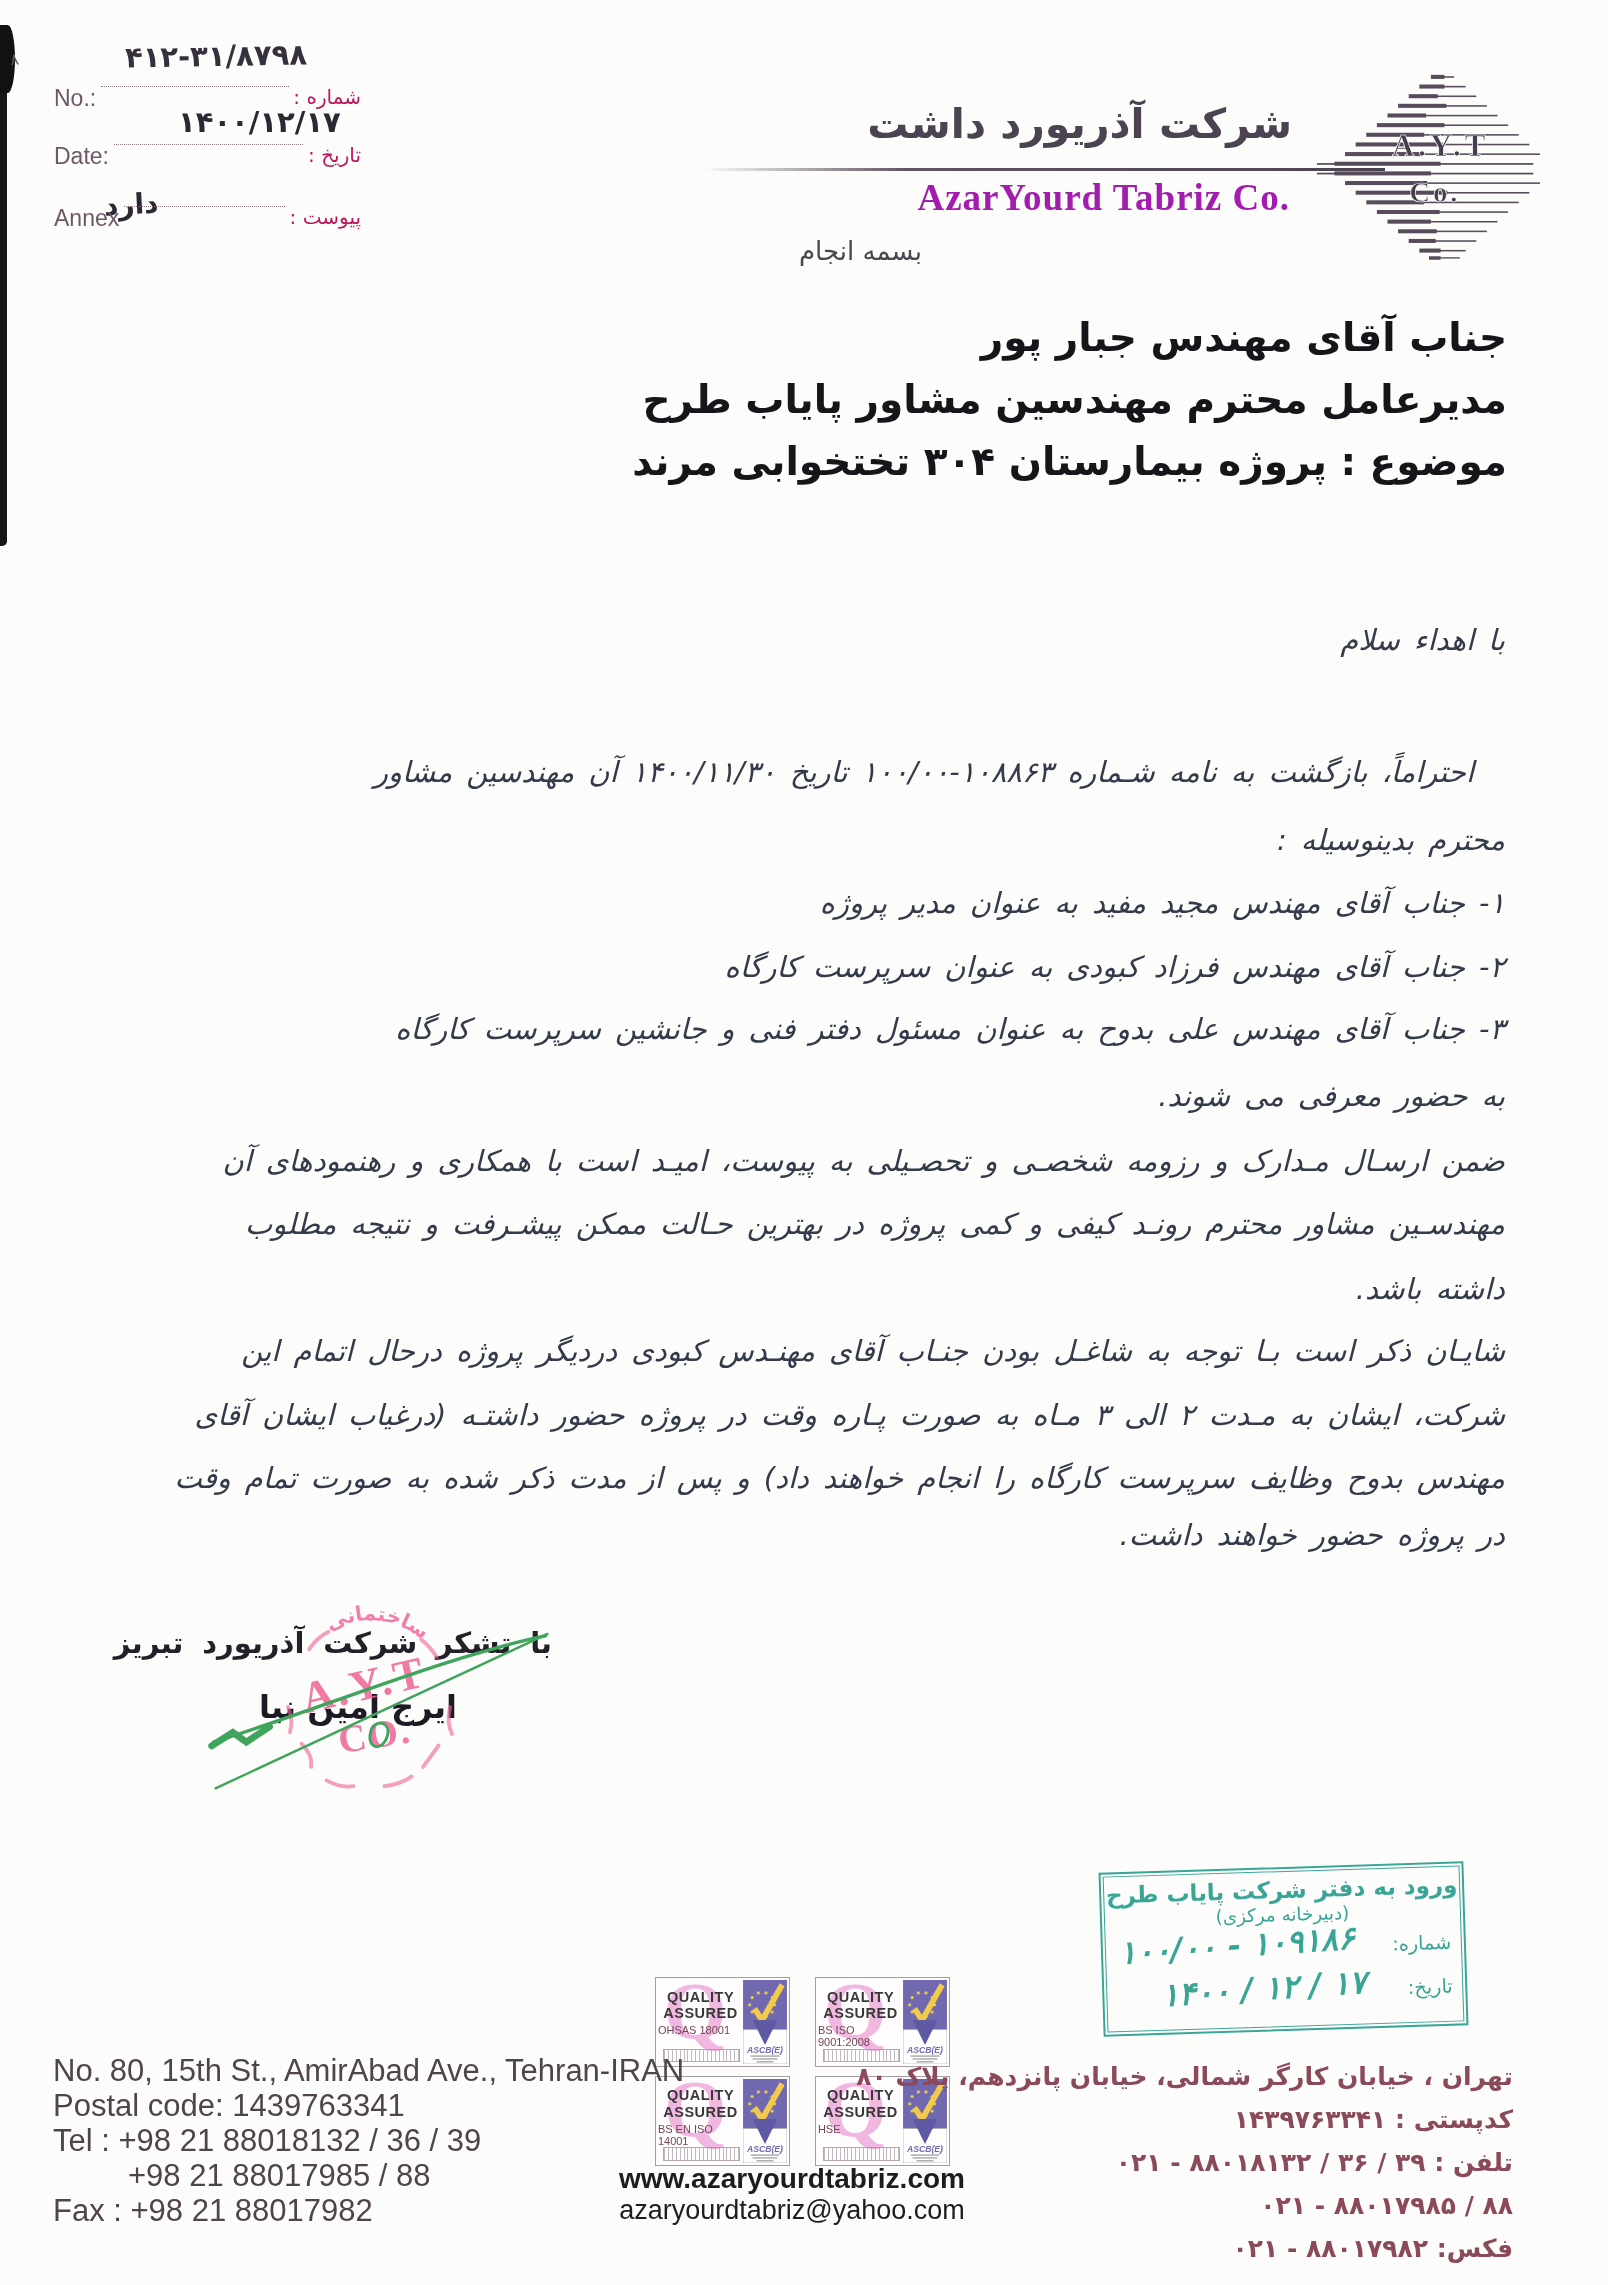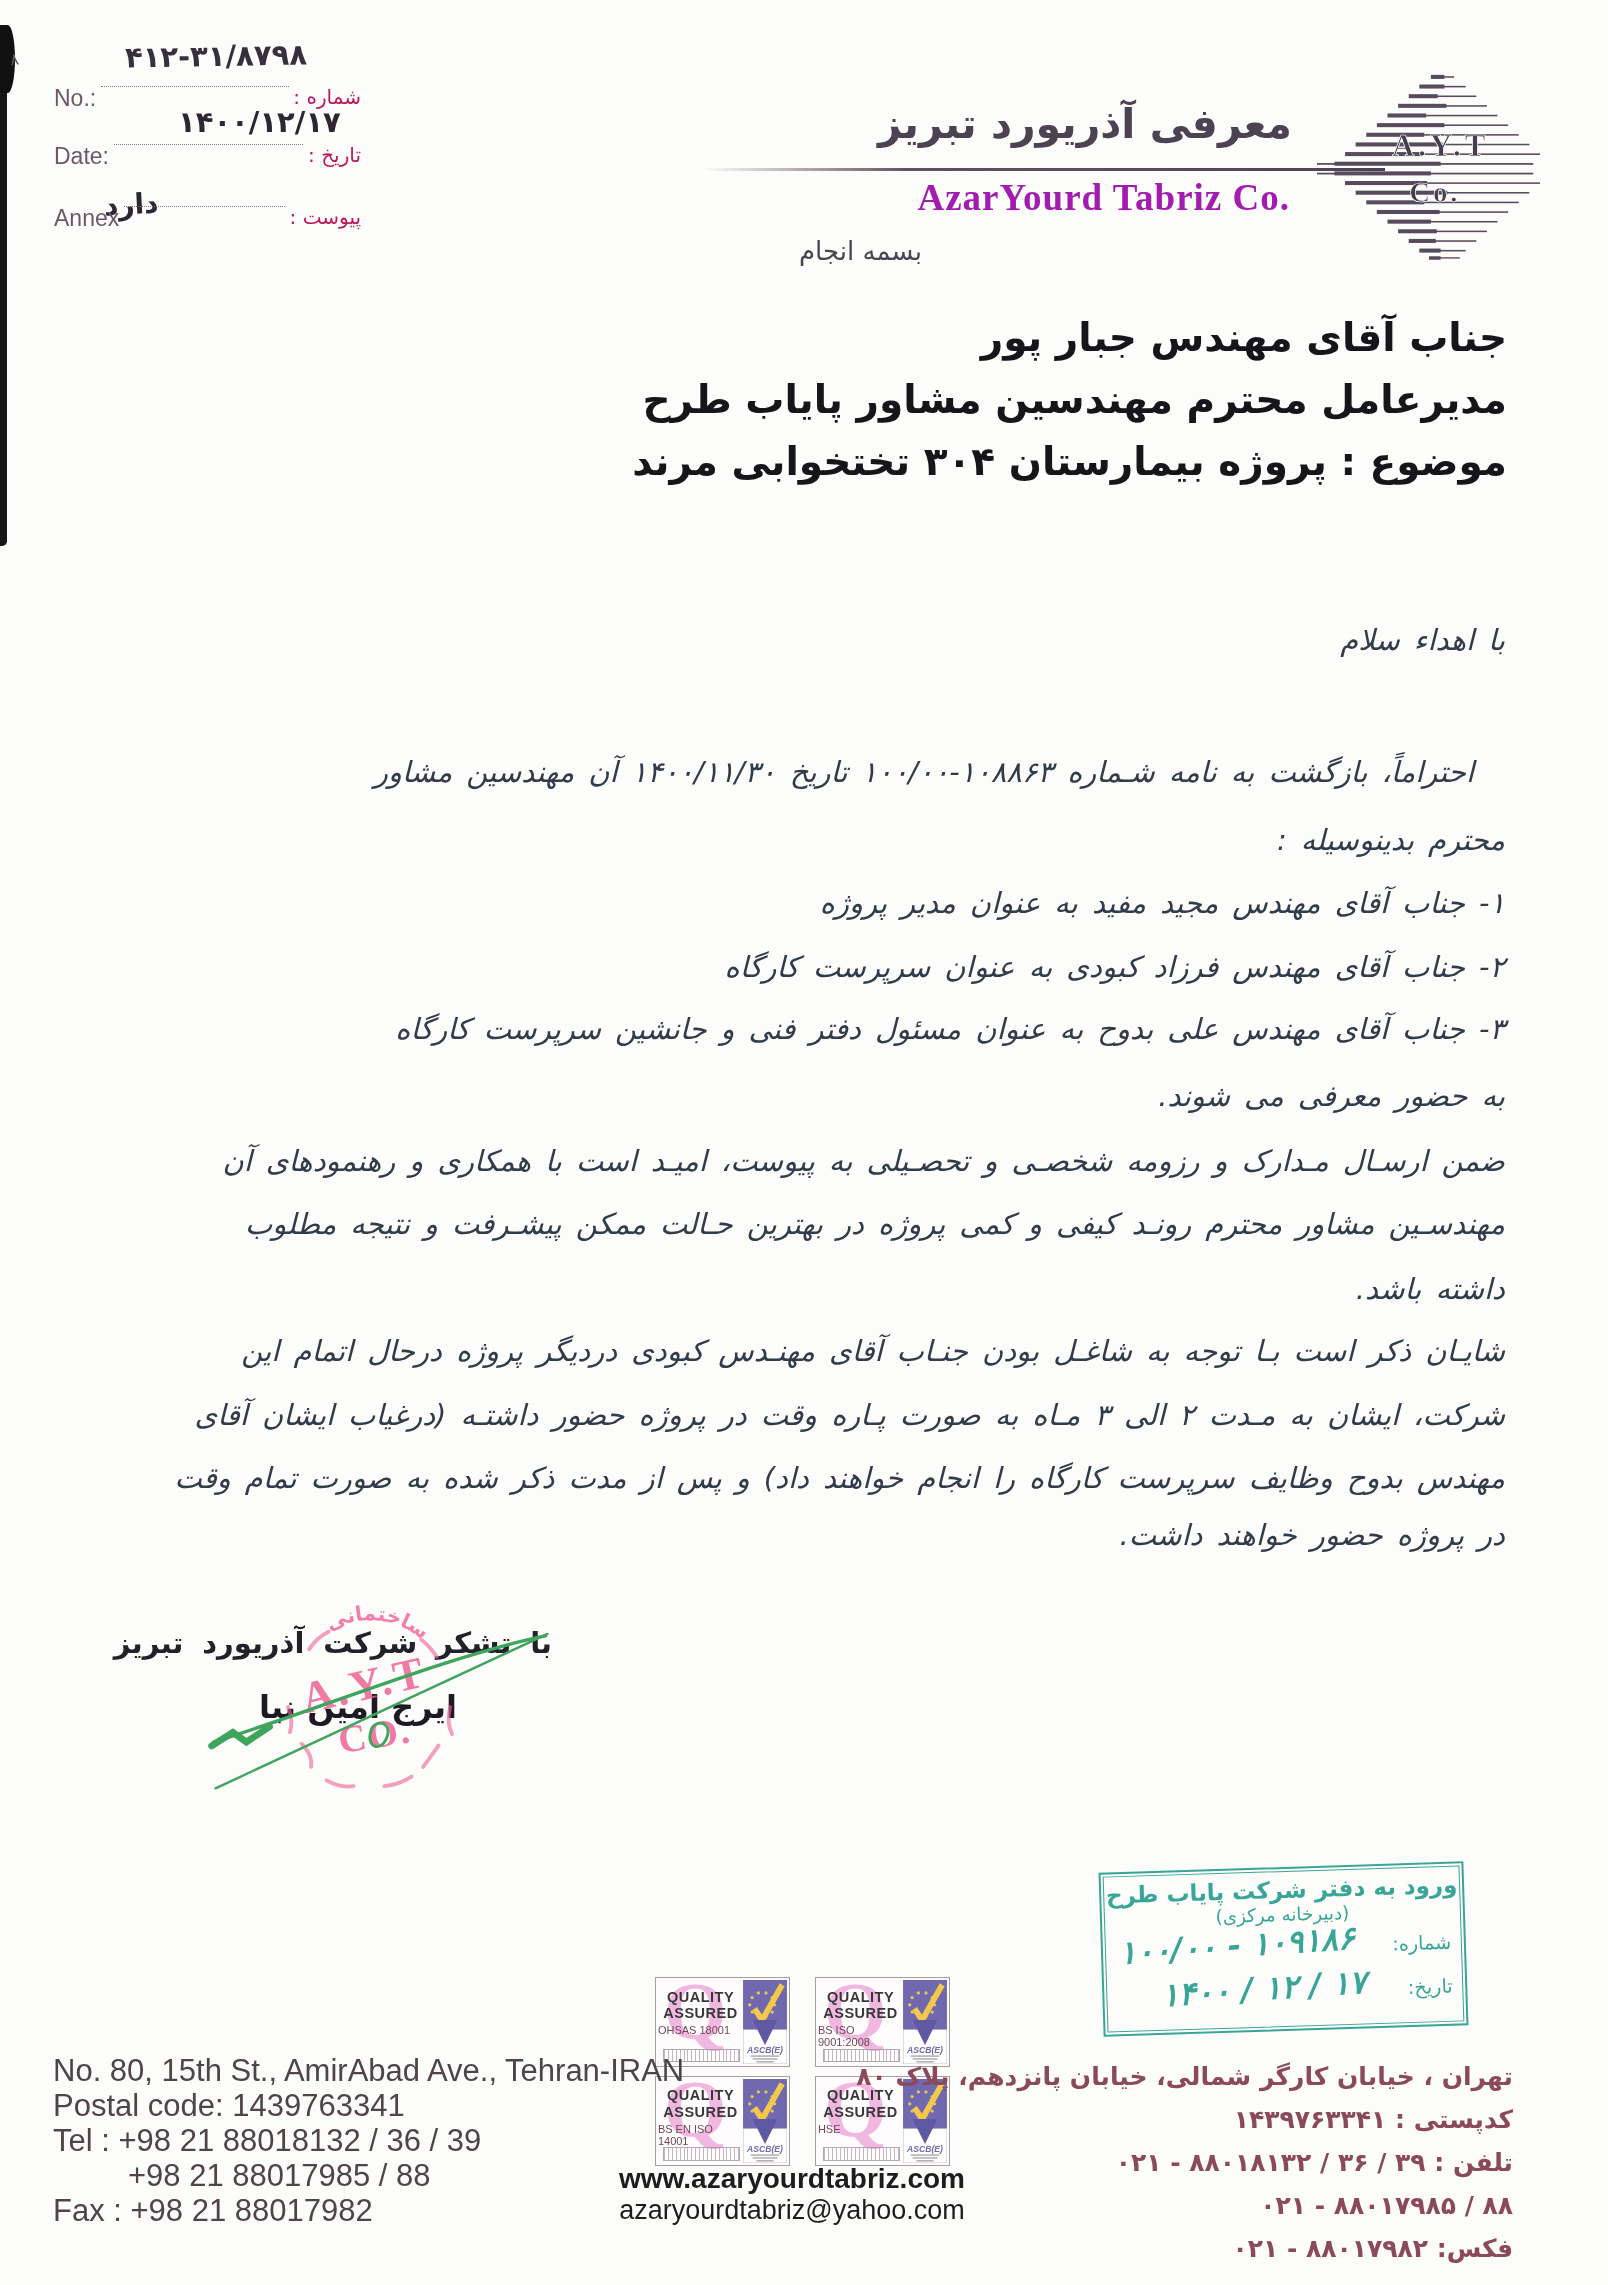--- a/index.html
+++ b/index.html
@@ -99,21 +99,21 @@
     </div>
 
     <div class="hval" style="left:50px;top:153px;font-size:28px;transform:rotate(-3deg);" dir="rtl">دارد</div>
     <div class="frow" style="top:170px;">
       <span class="en">Annex</span>
       <span class="leader"></span>
       <span class="fa" dir="rtl">پیوست :</span>
     </div>
   </div>
 
-  <div class="co-fa" dir="rtl">معرفی آذریورد تبریز</div>
+  <div class="co-fa" dir="rtl">شرکت آذریورد داشت</div>
   <div class="divider"></div>
   <div class="co-en">AzarYourd Tabriz Co.</div>
 
   <svg class="logo" width="251" height="193" viewBox="0 0 260 200">
     <g fill="#574b5c">
       <rect x="118" y="4" width="14" height="4.2"></rect>
         <rect x="120" y="5.4" width="22" height="1.6"></rect>
       <rect x="106" y="14" width="26" height="4.2"></rect>
         <rect x="112" y="15.4" width="42" height="1.6"></rect>
       <rect x="95" y="24" width="30" height="4.2"></rect>

